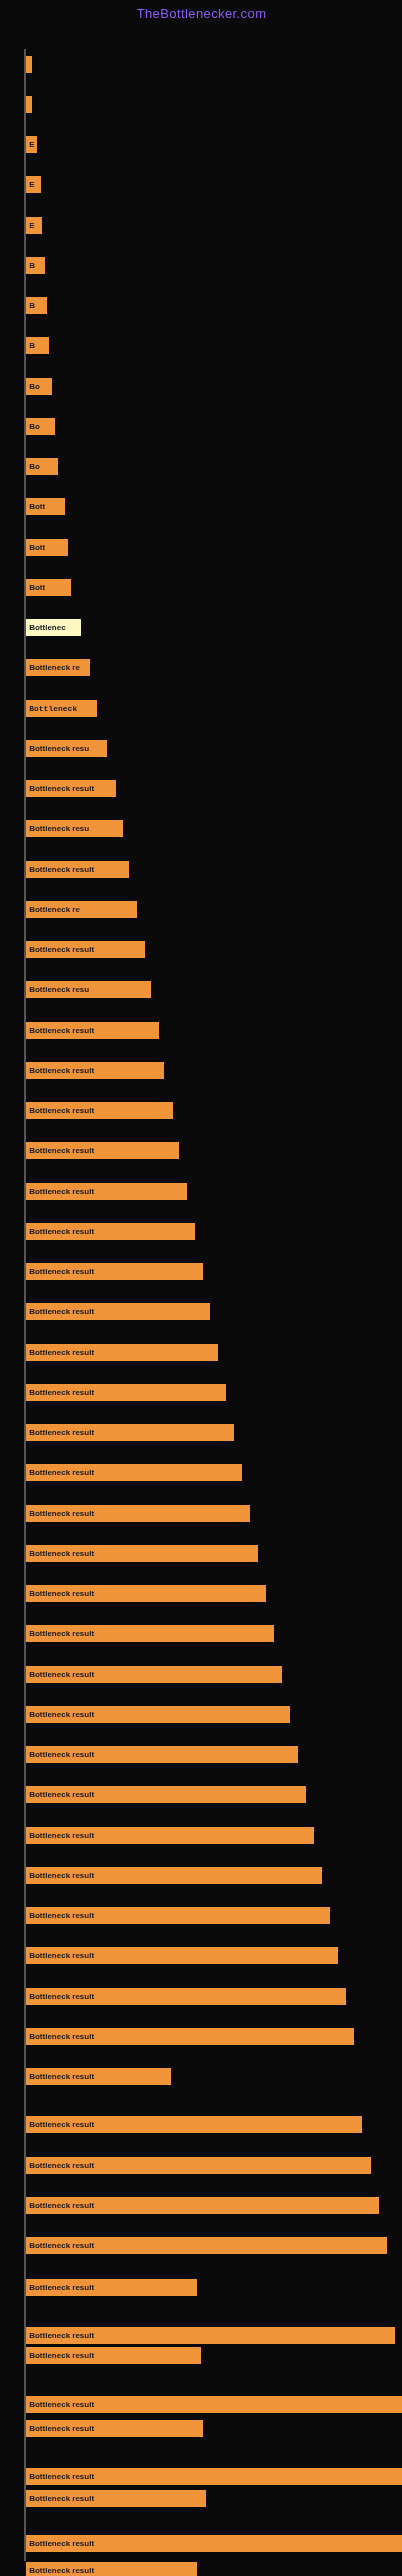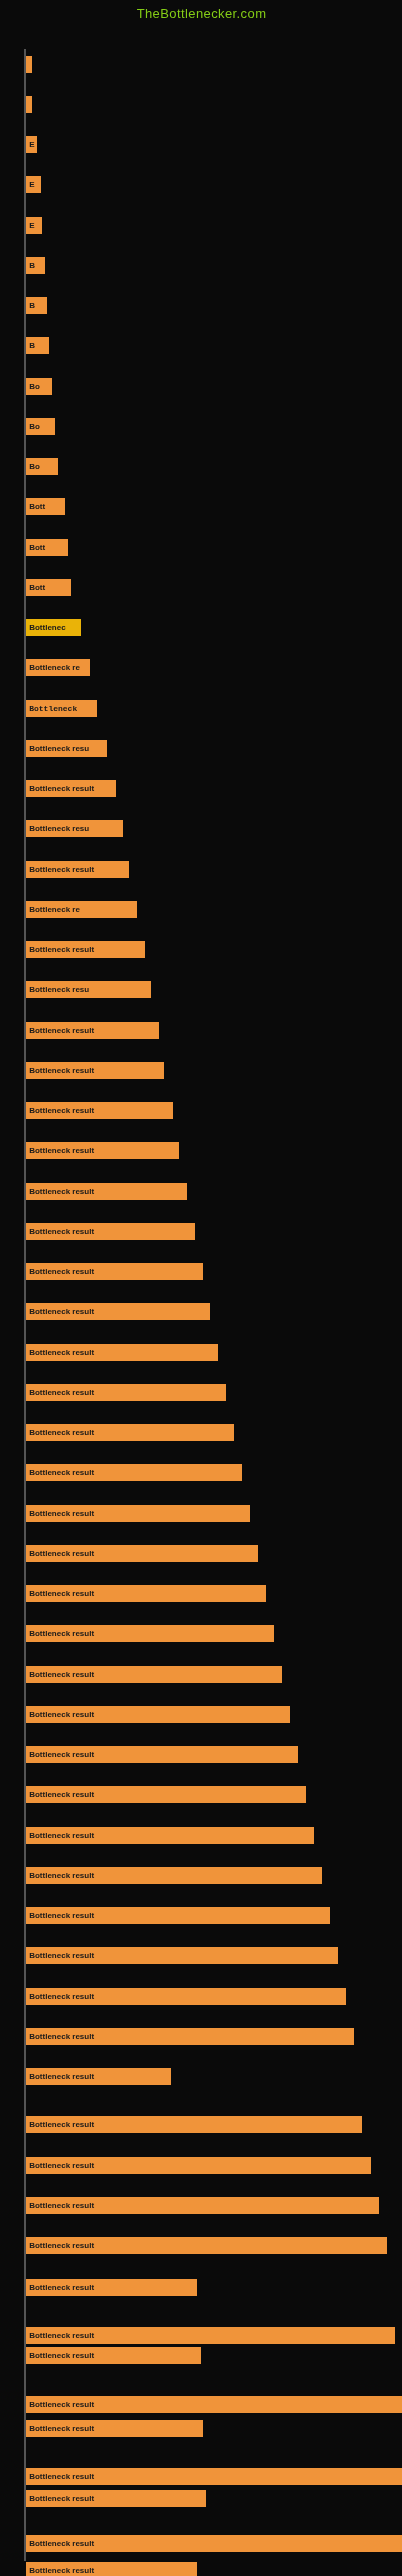--- a/index.html
+++ b/index.html
@@ -11,21 +11,21 @@
     body {
       background-color: #0a0a0a;
       width: 403px;
       min-height: 2576px;
       font-family: Arial, sans-serif;
       position: relative;
       overflow-x: hidden;
     }
 
     .site-title {
-      color: #84cc16;
+      color: #8b5cf6;
       font-size: 13px;
       text-align: center;
       padding: 6.4px 0 3.2px 0;
       letter-spacing: 0.4px;
     }
 
     .chart-area {
       position: relative;
       width: 403px;
       height: 2544px;
@@ -132,21 +132,21 @@
       <div class="bar" style="width: 42px; background-color: rgb(240, 148, 58);">
         <span class="bar-label">Bott</span>
       </div>
     </div>
     <div class="bar-item" style="top: 554px; left: 26px;">
       <div class="bar" style="width: 45px; background-color: rgb(240, 148, 58);">
         <span class="bar-label">Bott</span>
       </div>
     </div>
     <div class="bar-item" style="top: 594px; left: 26px;">
-      <div class="bar" style="width: 55px; background-color: #eab308;">
+      <div class="bar" style="width: 55px; background-color: #fef9c3;">
         <span class="bar-label">Bottlenec</span>
       </div>
     </div>
     <div class="bar-item" style="top: 634px; left: 26px;">
       <div class="bar" style="width: 64px; background-color: rgb(240, 148, 58);">
         <span class="bar-label">Bottleneck re</span>
       </div>
     </div>
     <div class="bar-item" style="top: 675px; left: 26px; font-family: Liberation Mono, monospace;">
       <div class="bar" style="width: 71px; background-color: rgb(240, 148, 58);">

